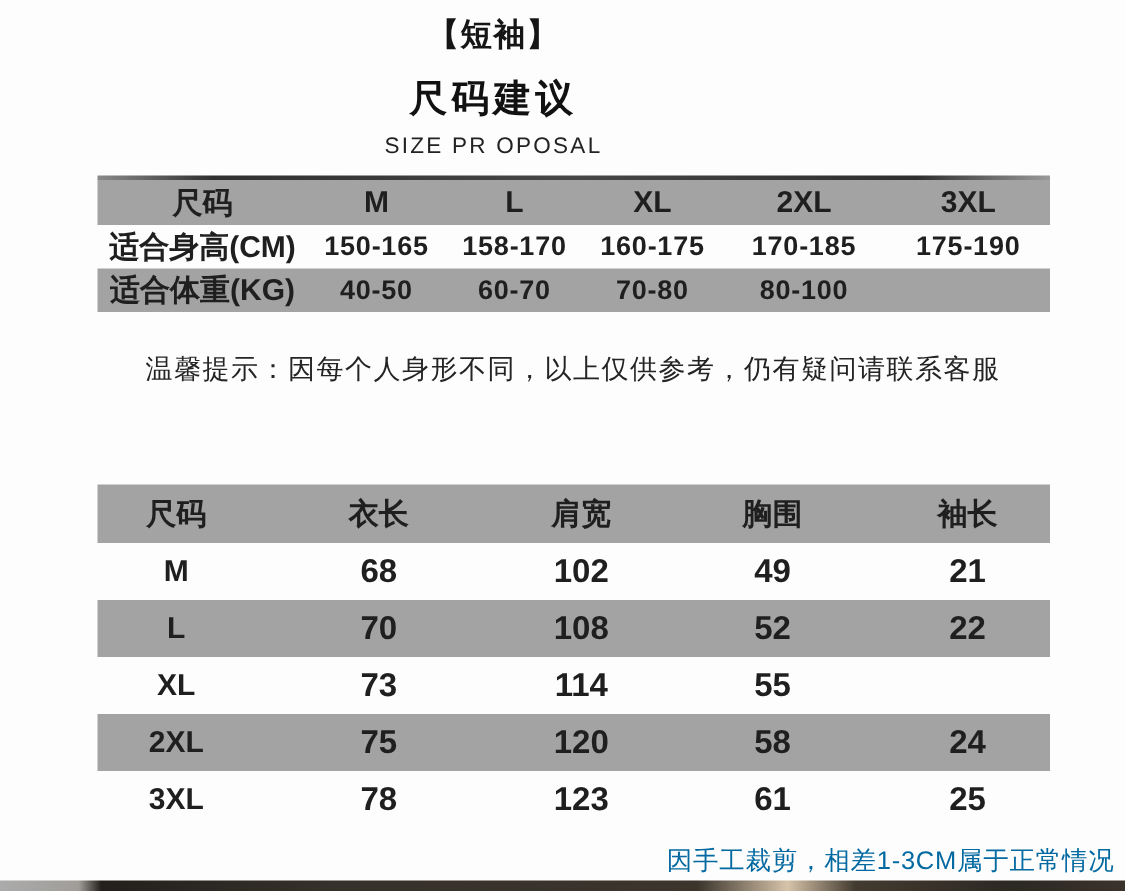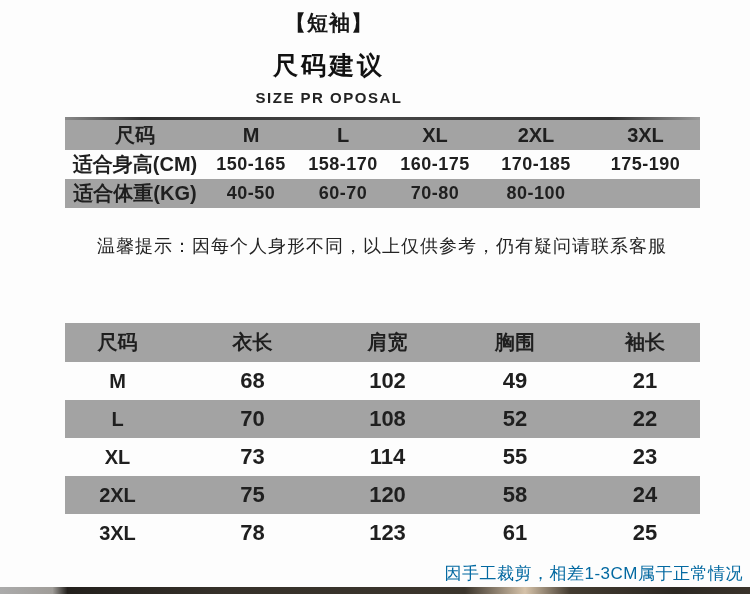--- a/index.html
+++ b/index.html
@@ -10,21 +10,21 @@
     color:#1f1f1f;
     overflow:hidden;
     position:relative;
   }
   .page{position:absolute;inset:0;}
 
   
   .hdr{position:absolute;top:0;left:0;width:658px;text-align:center;}
   .category{margin-top:9px;font-size:21px;font-weight:700;letter-spacing:1px;color:#161616;}
   .title{margin-top:12px;font-size:25px;font-weight:700;letter-spacing:3px;color:#111;}
-  .subtitle{margin-top:7px;font-size:15px;font-weight:700;letter-spacing:1.5px;color:#222;}
+  .subtitle{margin-top:7px;font-size:15px;font-weight:400;letter-spacing:1.5px;color:#222;}
 
   
   .t1{position:absolute;left:65px;top:117px;width:635px;}
   .t1-topline{height:3px;background:linear-gradient(90deg,#8a8a8a 0%,#303030 12%,#474747 50%,#2e2e2e 86%,#9a9a9a 100%);}
   .t1-row{display:grid;grid-template-columns:140px 92px 92px 92px 110px 1fr;align-items:center;text-align:center;}
   .t1-head{height:30px;font-size:20px;font-weight:700;}
   .t1-body{height:29px;}
   .t1-label{font-size:20px;font-weight:700;white-space:nowrap;}
   .t1-val{font-size:18px;font-weight:600;letter-spacing:0.5px;}
   .stripe{background:#a3a3a3;}
@@ -109,21 +109,20 @@
       <div class="t2-num">108</div>
       <div class="t2-num">52</div>
       <div class="t2-num">22</div>
     </div>
 
     <div class="t2-row t2-body">
       <div class="t2-size">XL</div>
       <div class="t2-num">73</div>
       <div class="t2-num">114</div>
       <div class="t2-num">55</div>
-      <div class="t2-num">23</div>
     </div>
 
     <div class="t2-row t2-body stripe">
       <div class="t2-size">2XL</div>
       <div class="t2-num">75</div>
       <div class="t2-num">120</div>
       <div class="t2-num">58</div>
       <div class="t2-num">24</div>
     </div>
 

